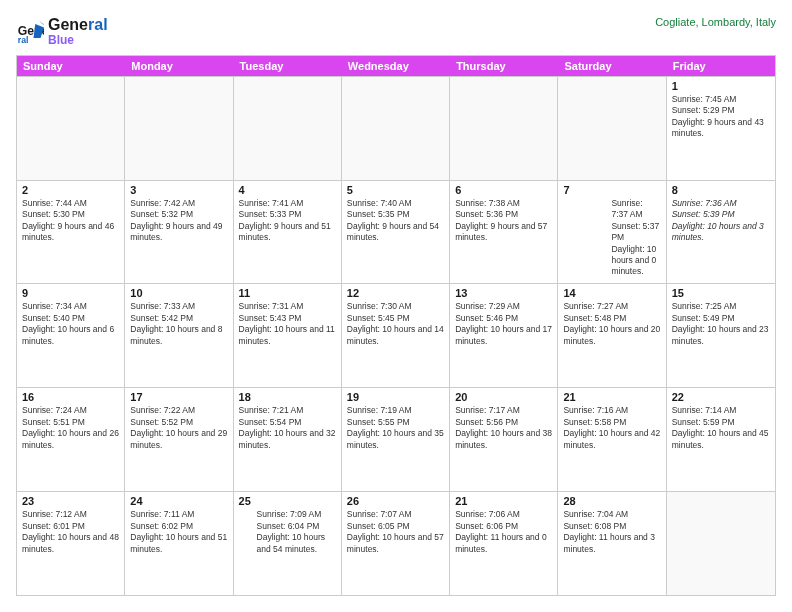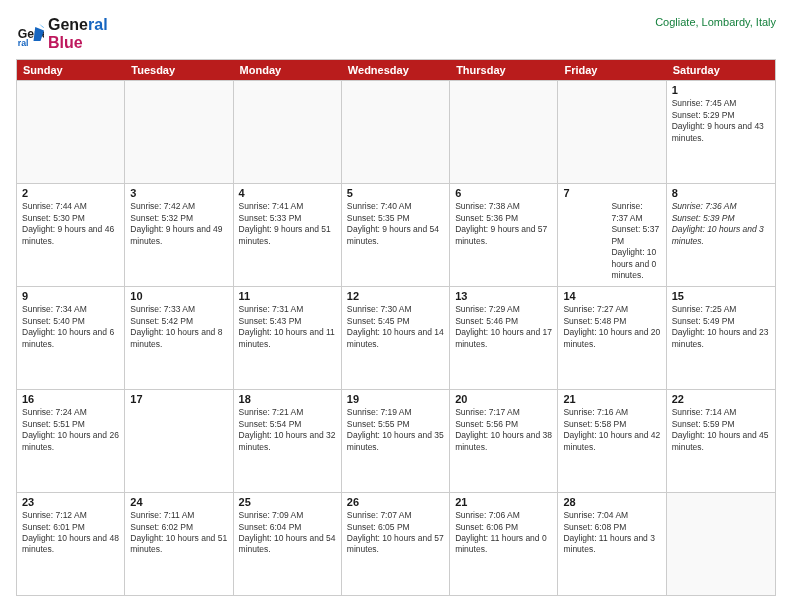--- a/index.html
+++ b/index.html
@@ -47,21 +47,21 @@
     }
     .calendar {
       flex: 1;
       display: flex;
       flex-direction: column;
       border: 1px solid #ccc;
     }
     .cal-header {
       display: grid;
       grid-template-columns: repeat(7, 1fr);
-      background: #b91c1c;
+      background: #d946ef;
     }
     .cal-header-cell {
       color: #fff;
       font-size: 11px;
       font-weight: bold;
       padding: 4px 6px;
       text-align: left;
     }
     .cal-body {
       display: flex;
@@ -105,37 +105,37 @@
   <div class="header">
     <div class="logo">
       <svg class="logo-icon" viewBox="0 0 32 32">
         <text x="2" y="20" font-size="14" font-weight="bold" fill="#1a1a1a">Gene</text>
         <text x="2" y="30" font-size="10" font-weight="bold" fill="#1565C0">ral</text>
         <polygon points="22,8 32,12 28,24 20,24" fill="#1565C0"></polygon>
         <polygon points="26,4 34,10 30,8" fill="#42A5F5"></polygon>
       </svg>
       <div>
         <div style="font-size:16px;font-weight:bold;color:#1a1a1a;line-height:1.1;">Gene<span style="color:#1565C0;">ral</span></div>
-        <div style="font-size:16px;font-weight:bold;color:#be185d;line-height:1.1;">Blue</div>
+        <div style="font-size:12px;font-weight:bold;color:#8b5cf6;line-height:1.1;">Blue</div>
       </div>
     </div>
     <div class="title-block">
       <div class="location">Cogliate, Lombardy, Italy</div>
     </div>
   </div>
 
   <div class="calendar">
     <div class="cal-header">
       <div class="cal-header-cell">Sunday</div>
+      <div class="cal-header-cell">Monday</div>
       <div class="cal-header-cell">Tuesday</div>
-      <div class="cal-header-cell">Monday</div>
       <div class="cal-header-cell">Wednesday</div>
       <div class="cal-header-cell">Thursday</div>
+      <div class="cal-header-cell">Saturday</div>
       <div class="cal-header-cell">Friday</div>
-      <div class="cal-header-cell">Saturday</div>
     </div>
     <div class="cal-body" id="cal-body">
     <div class="cal-week">
           <div class="cal-cell empty"></div>
           <div class="cal-cell empty"></div>
           <div class="cal-cell empty"></div>
           <div class="cal-cell empty"></div>
           <div class="cal-cell empty"></div>
           <div class="cal-cell empty"></div>
           <div class="cal-cell">
@@ -235,20 +235,23 @@
         </div>
         <div class="cal-week">
           <div class="cal-cell">
             <div class="day-num">16</div>
             <div class="day-info" style="white-space: pre-line;">Sunrise: 7:24 AM
 Sunset: 5:51 PM
 Daylight: 10 hours and 26 minutes.</div>
           </div>
           <div class="cal-cell">
             <div class="day-num">17</div>
+            <div class="day-info" style="white-space: pre-line;">Sunrise: 7:22 AM
+Sunset: 5:52 PM
+Daylight: 10 hours and 29 minutes.</div>
           </div>
           <div class="cal-cell">
             <div class="day-num">18</div>
             <div class="day-info" style="white-space: pre-line;">Sunrise: 7:21 AM
 Sunset: 5:54 PM
 Daylight: 10 hours and 32 minutes.</div>
           </div>
           <div class="cal-cell">
             <div class="day-num">19</div>
             <div class="day-info" style="white-space: pre-line;">Sunrise: 7:19 AM
@@ -282,21 +285,21 @@
 Daylight: 10 hours and 48 minutes.</div>
           </div>
           <div class="cal-cell">
             <div class="day-num">24</div>
             <div class="day-info" style="white-space: pre-line;">Sunrise: 7:11 AM
 Sunset: 6:02 PM
 Daylight: 10 hours and 51 minutes.</div>
           </div>
           <div class="cal-cell">
             <div class="day-num">25</div>
-            <div class="day-info" style="white-space: pre-line;">Sunrise: 7:09 AM
+            <div class="day-info" style="white-space: pre-line; margin-left: 18px;">Sunrise: 7:09 AM
 Sunset: 6:04 PM
 Daylight: 10 hours and 54 minutes.</div>
           </div>
           <div class="cal-cell">
             <div class="day-num">26</div>
             <div class="day-info" style="white-space: pre-line;">Sunrise: 7:07 AM
 Sunset: 6:05 PM
 Daylight: 10 hours and 57 minutes.</div>
           </div>
           <div class="cal-cell">

